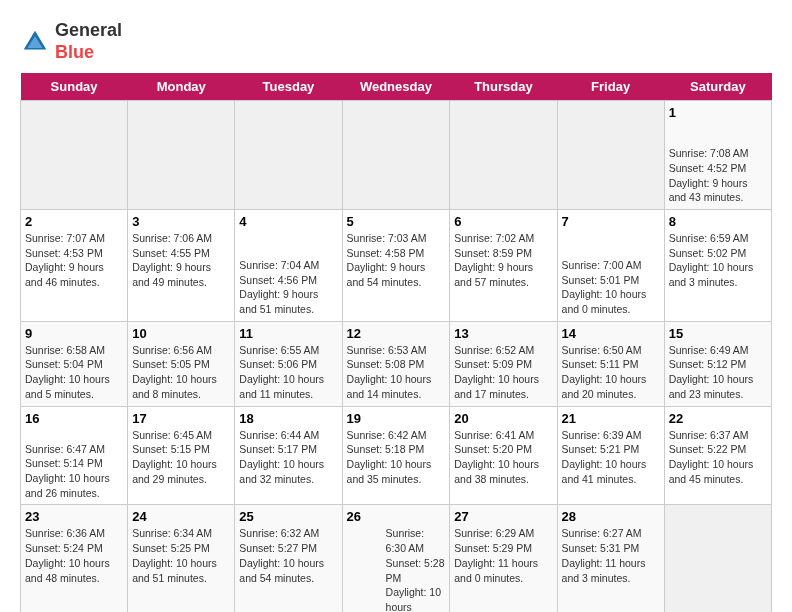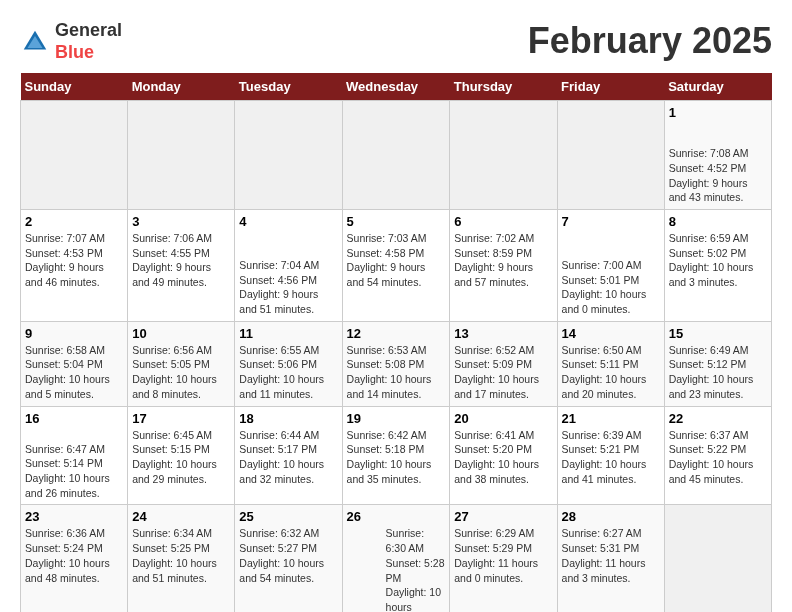--- a/index.html
+++ b/index.html
@@ -45,24 +45,24 @@
     .location {
       font-size: 16px;
       color: #333;
     }
     .calendar {
       width: 100%;
       border-collapse: collapse;
       font-size: 11px;
     }
     .calendar th {
-      background: #7f1d1d;
+      background: #be185d;
       color: #fff;
       padding: 6px 4px;
-      text-align: left;
+      text-align: center;
       font-size: 13px;
     }
     .calendar td {
       border: 1px solid #ccc;
       vertical-align: top;
       padding: 4px;
       width: 108px;
       min-height: 80px;
       height: 85px;
     }
@@ -95,21 +95,20 @@
     <svg class="logo-icon" viewBox="0 0 40 40">
       <polygon points="20,5 35,30 5,30" fill="#1a6faf"></polygon>
       <polygon points="20,12 30,28 10,28" fill="#5ba3d9"></polygon>
     </svg>
     <div class="logo-text">
       <span class="logo-general">General</span>
       <span class="logo-blue">Blue</span>
     </div>
   </div>
   <div class="title-block">
-    <div class="month-title">February 2025</div>
   </div>
 </div>
 
 <table class="calendar">
   <thead>
     <tr>
     <th>Sunday</th>
         <th>Monday</th>
         <th>Tuesday</th>
         <th>Wednesday</th>

